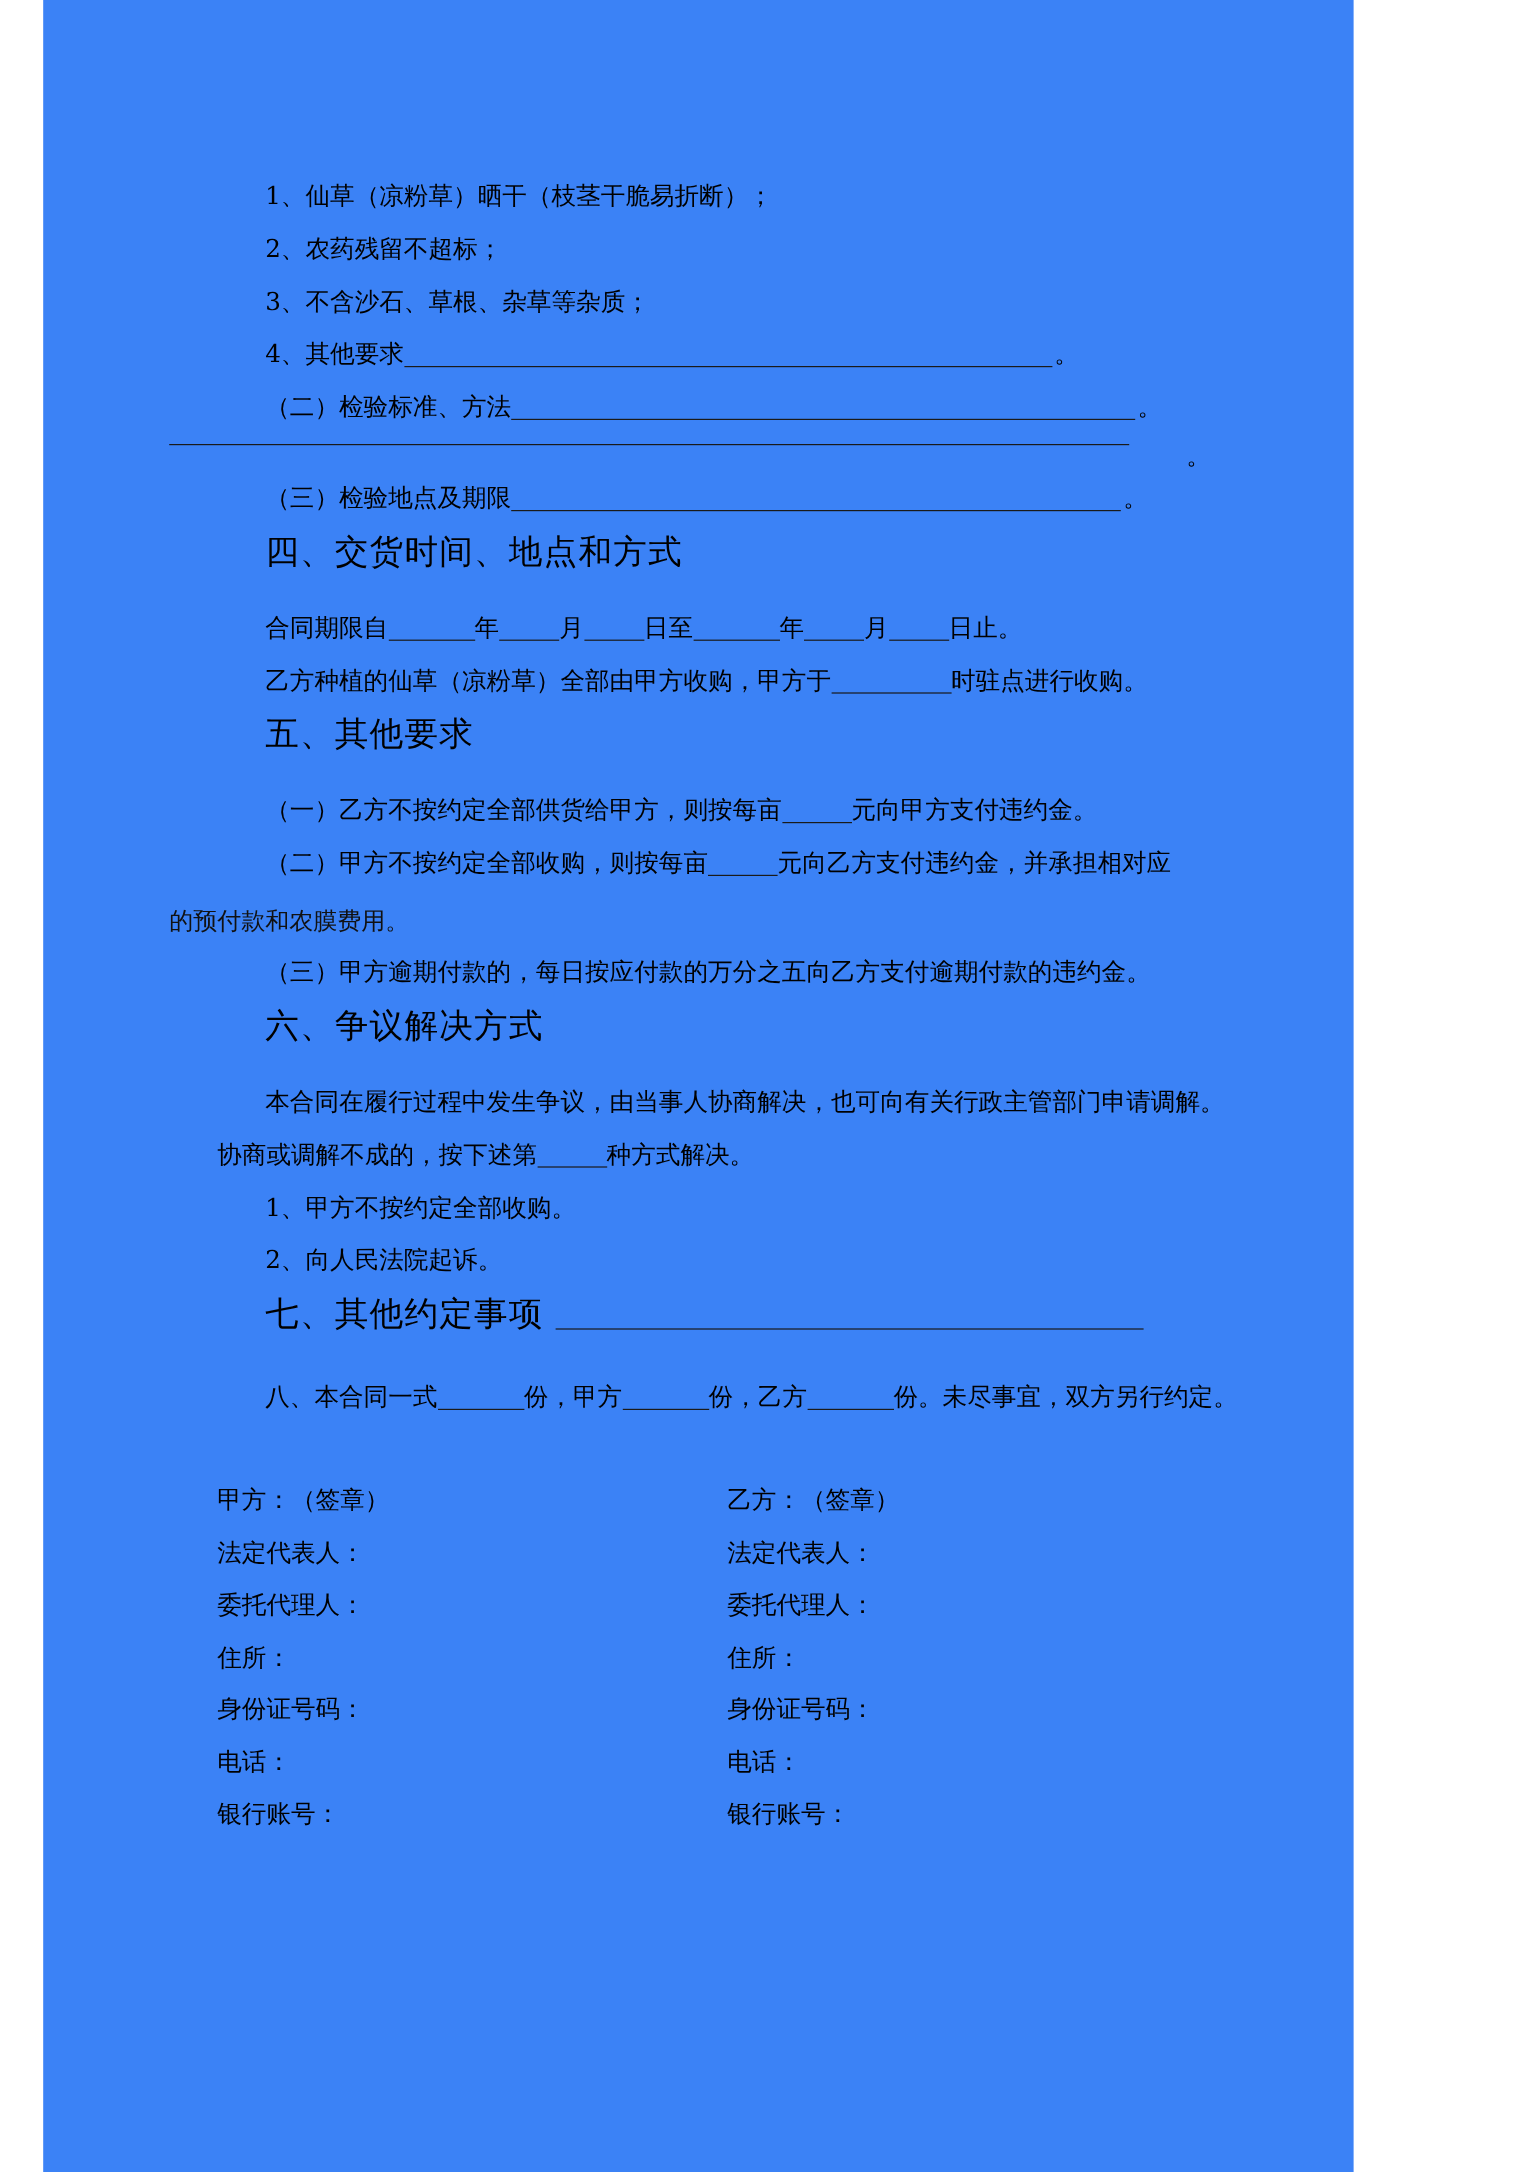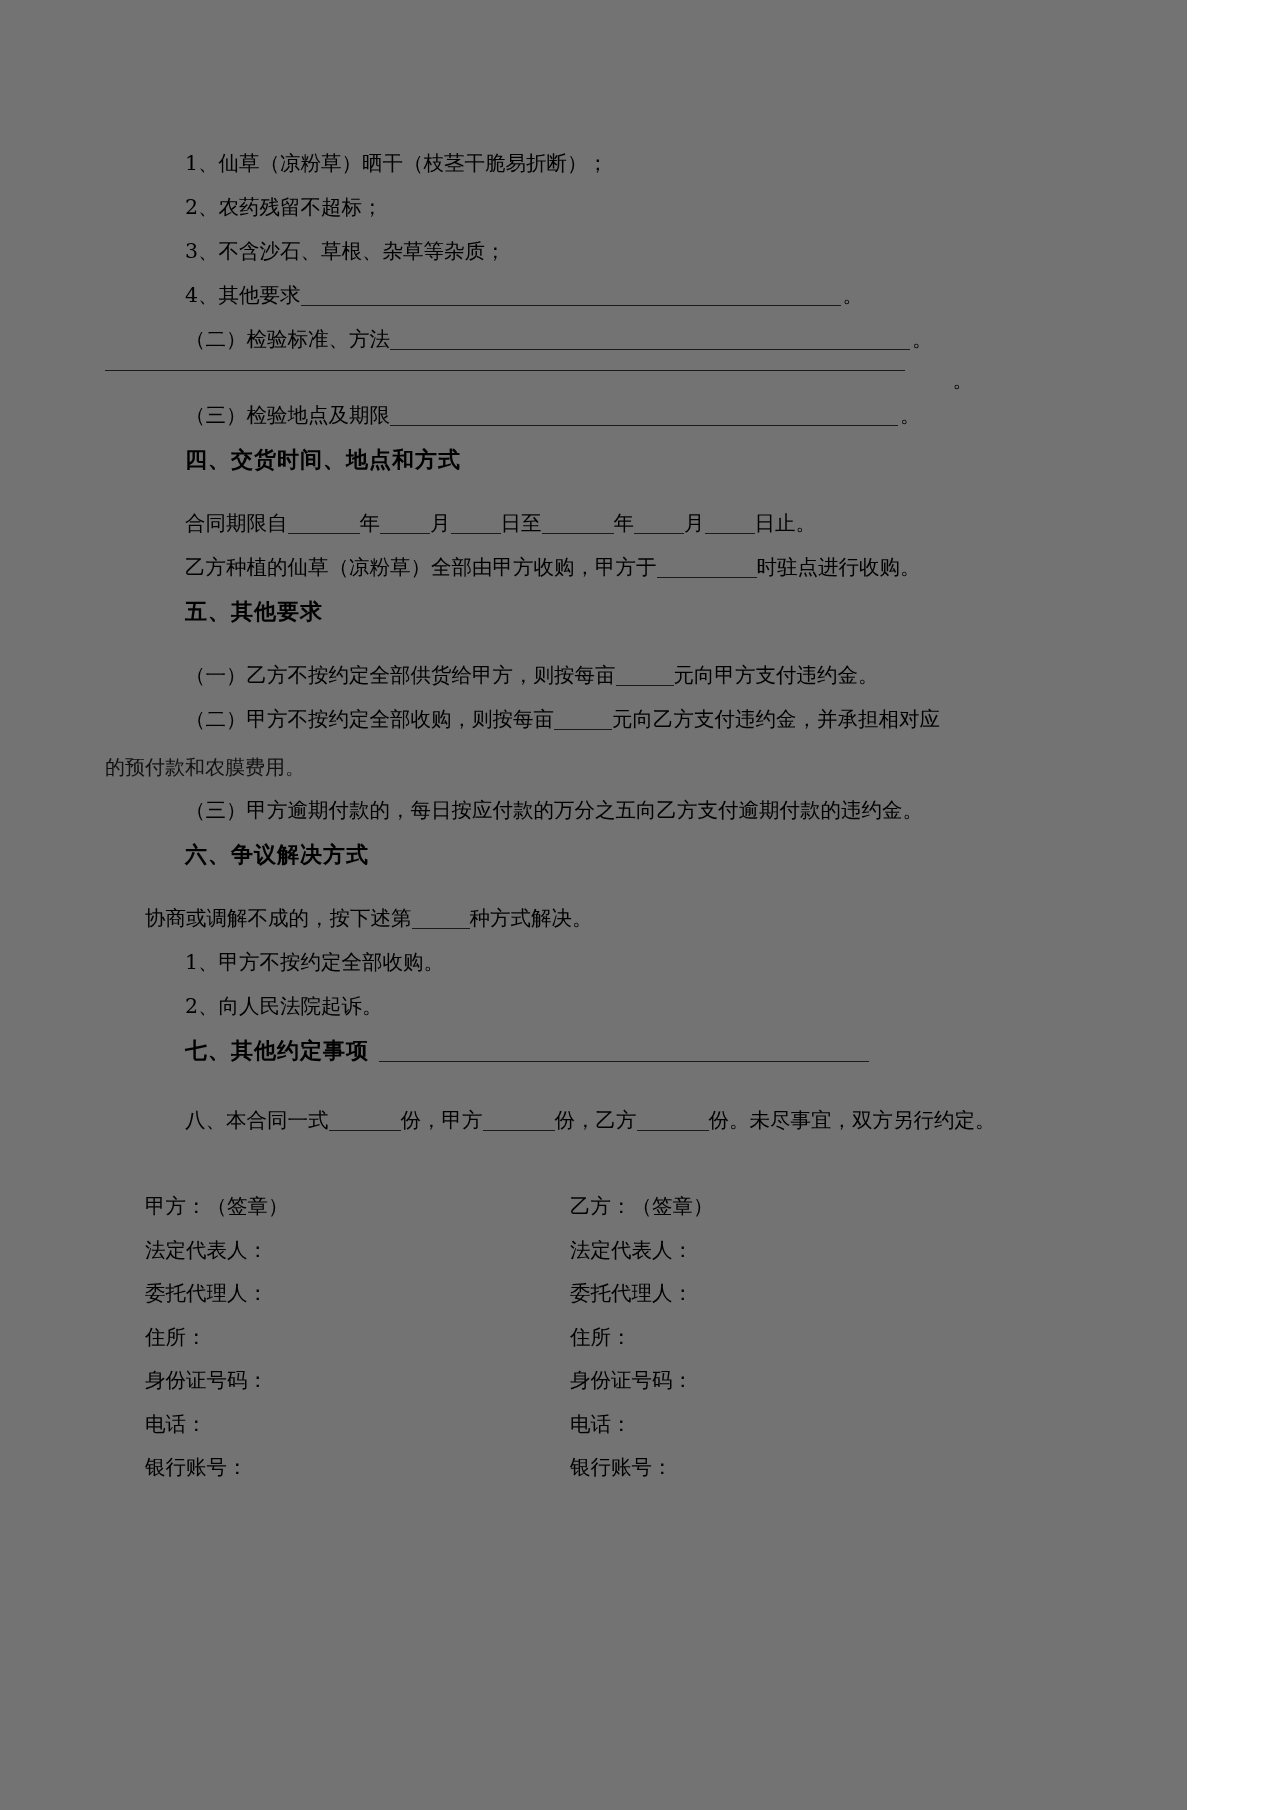--- a/index.html
+++ b/index.html
@@ -6,24 +6,25 @@
     margin: 0;
     padding: 0;
     background: #ffffff;
   }
   body {
     font-family: "DejaVu Serif", "Liberation Serif", serif;
     color: #000000;
   }
   .page {
     position: relative;
-    width: 1187px;
+    width: 1092px;
     height: 1810px;
-    background: #737373;
+    background: #3b82f6;
     overflow: hidden;
+    margin-left: 36px;
   }
   .doc {
     position: absolute;
     left: 145px;
     top: 150px;
     width: 800px;
   }
   .para {
     font-size: 20px;
     line-height: 36px;
@@ -42,22 +43,22 @@
   .item-wide {
     margin-bottom: 17px;
     padding-left: 40px;
     font-size: 20.5px;
     line-height: 26px;
   }
 
   
   .heading {
     font-family: "DejaVu Sans", "Liberation Sans", sans-serif;
-    font-weight: bold;
-    font-size: 22px;
+    font-weight: normal;
+    font-size: 28px;
     line-height: 28px;
     padding-left: 40px;
     letter-spacing: 1px;
     margin-bottom: 14px;
     margin-top: 14px;
     white-space: nowrap;
   }
 
   
   .blank {
@@ -188,20 +189,21 @@
       <span>（二）甲方不按约定全部收购，则按每亩</span><span class="blank b-md"></span><span>元向乙方支付违约金，并承担相对应</span>
     </div>
     <div class="para" style="margin-left:-40px;margin-bottom:12px;">的预付款和农膜费用。</div>
 
     <div class="item">（三）甲方逾期付款的，每日按应付款的万分之五向乙方支付逾期付款的违约金。</div>
 
     <div class="heading">六、争议解决方式</div>
 
     <div class="gap-m"></div>
 
+    <div class="item">本合同在履行过程中发生争议，由当事人协商解决，也可向有关行政主管部门申请调解。</div>
     <div class="item" style="padding-left:0;">
       <span>协商或调解不成的，按下述第</span><span class="blank b-md"></span><span>种方式解决。</span>
     </div>
 
     <div class="item">
       <span>1、</span><span>甲方不按约定全部收购。</span>
     </div>
     <div class="item">
       <span>2、</span><span>向人民法院起诉。</span>
     </div>

